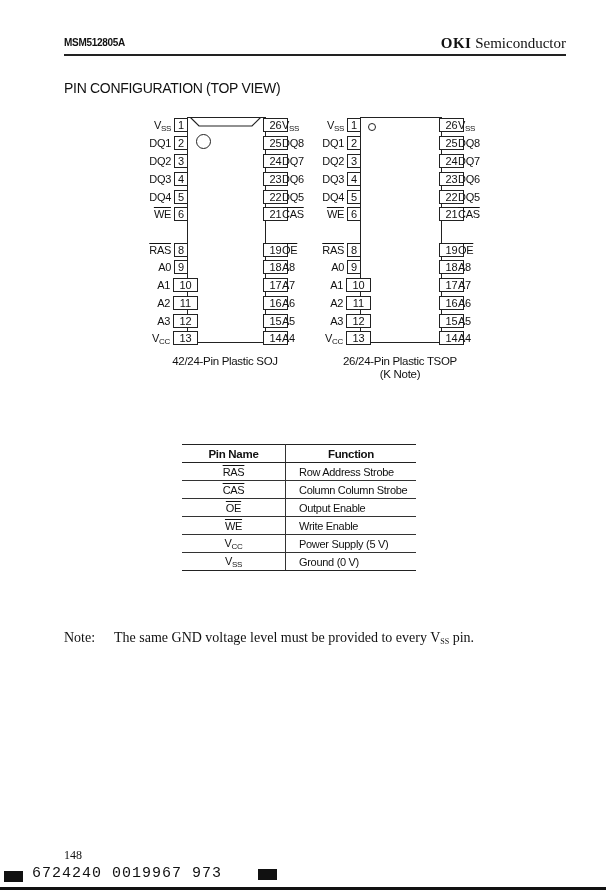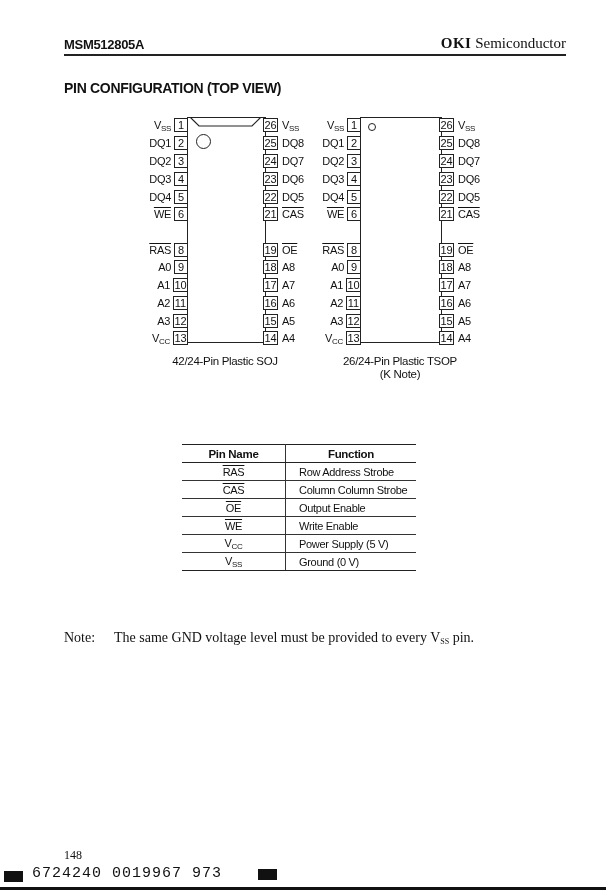--- a/index.html
+++ b/index.html
@@ -1,28 +1,28 @@
 <!DOCTYPE html>
 <html><head>
 <meta charset="utf-8">
 <style>
   html, body { margin:0; padding:0; background:#fff; }
   body { width:608px; height:894px; position:relative; overflow:hidden; color:#111;
          font-family:"Liberation Sans", sans-serif; }
   .abs { position:absolute; }
-  .hdr-left { left:64px; top:37px; font-weight:bold; font-size:13px; letter-spacing:-0.3px; }
+  .hdr-left { left:64px; top:37px; font-weight:bold; font-size:10px; letter-spacing:-0.3px; }
   .hdr-right { right:42px; top:35px; font-family:"Liberation Serif", serif; font-size:15px; }
   .hdr-right .brand { font-weight:bold; font-size:15px; letter-spacing:0.5px; }
   .hdr-rule { left:64px; top:54px; width:502px; height:1.5px; background:#222; }
-  .sec-title { left:64px; top:80px; font-weight:bold; font-size:14px; letter-spacing:-0.3px; }
+  .sec-title { left:64px; top:80px; font-weight:normal; font-size:14px; letter-spacing:-0.3px; }
 
   .chip { position:absolute; border:1.3px solid #222; background:#fff; }
   .pin { position:absolute; width:14px; height:14px; border:1.2px solid #222; box-sizing:border-box;
          font-size:11px; line-height:12px; text-align:center; font-family:"Liberation Sans Narrow","Liberation Sans", sans-serif; background:#fff; }
-  .pin.wide { width:15px; }
+  .pin.wide { width:25px; }
   .plabel { position:absolute; font-size:11px; line-height:14px; white-space:nowrap; letter-spacing:-0.3px; }
   .plabel.l { text-align:right; }
   .ov { text-decoration:overline; }
   .sub { font-size:8px; vertical-align:-2px; }
   .dot { position:absolute; border:1.2px solid #222; border-radius:50%; }
   .caption { position:absolute; font-size:11.5px; text-align:center; letter-spacing:-0.3px; }
 
   table.pins { position:absolute; left:182px; top:444px; width:234px; border-collapse:collapse; font-size:11px; letter-spacing:-0.3px; }
   table.pins th, table.pins td { height:17px; padding:0; border-top:1px solid #333; }
   table.pins th { font-weight:bold; font-size:11.5px; border-top:1.5px solid #222; border-bottom:1.5px solid #222; }

